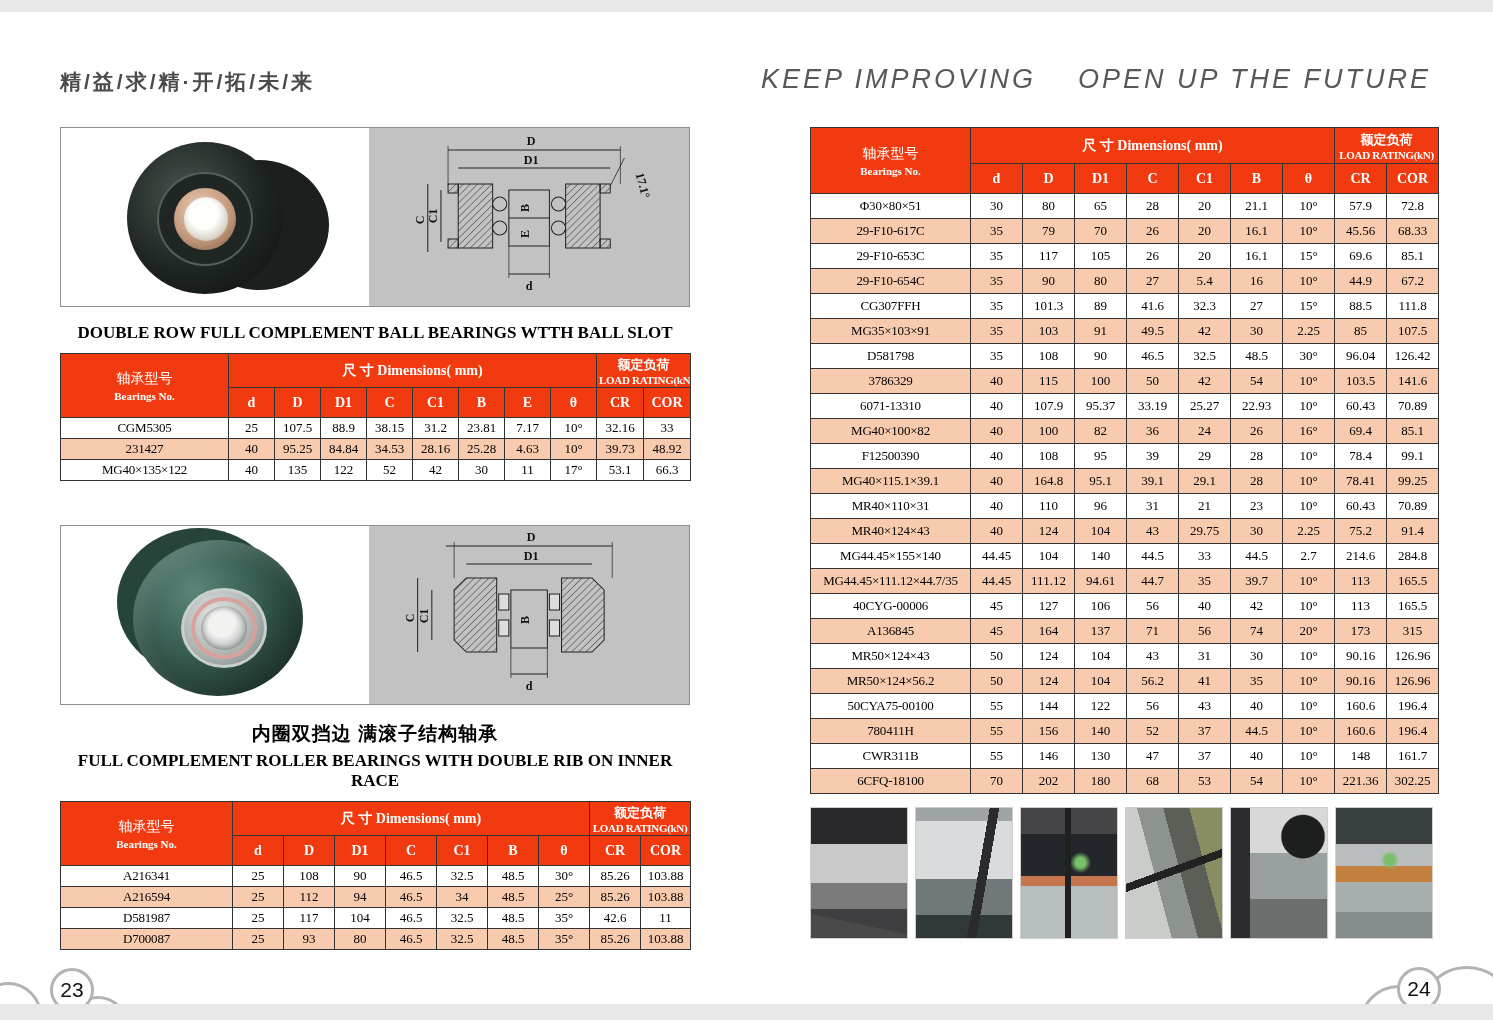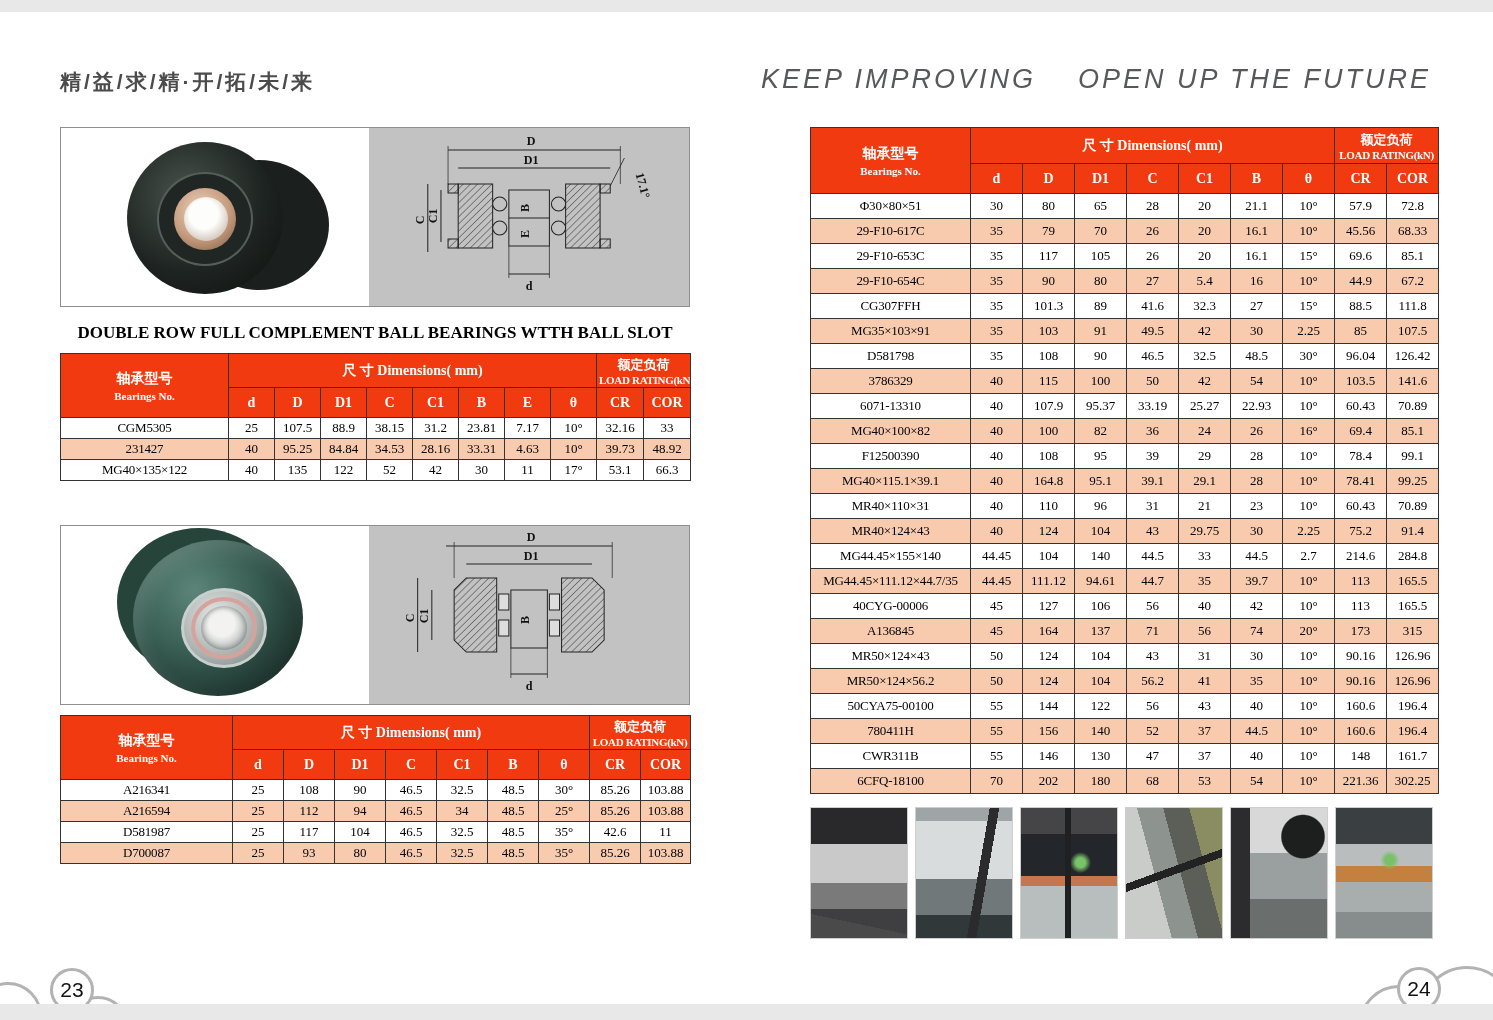--- a/index.html
+++ b/index.html
@@ -27,21 +27,21 @@
   .tbl-title .cn{font-size:19px;font-weight:bold;color:#000;letter-spacing:1px;}
   .tbl-title .en{font-size:17px;font-weight:bold;font-family:"Liberation Serif",serif;margin-top:4px;}
   .tbl-wrap{margin-top:10px;}
   .spacer-a{height:44px;}
 
   
   table{border-collapse:collapse;width:100%;table-layout:fixed;}
   th,td{border:1px solid var(--line);text-align:center;vertical-align:middle;padding:0 2px;overflow:hidden;white-space:nowrap;}
   thead th{background:var(--red);color:#fff;}
   .dims-h{font-size:14px;font-weight:bold;height:34px;font-family:"Liberation Serif",serif;}
-  .model-h .cn{font-size:14px;font-weight:bold;}
+  .model-h .cn{font-size:14px;font-weight:normal;}
   .model-h .en{font-size:11px;font-family:"Liberation Serif",serif;margin-top:2px;}
   .load-h .cn{font-size:13px;font-weight:bold;}
   .load-h .en{font-size:11px;font-family:"Liberation Serif",serif;letter-spacing:-0.3px;}
   tr.cols-row th{font-family:"Liberation Serif",serif;font-size:14px;font-weight:bold;height:30px;}
   tbody td{font-family:"Liberation Serif",serif;font-size:13px;background:#fff;color:#000;}
   tbody td:first-child{letter-spacing:-0.2px;}
   tbody tr.alt td{background:var(--peach);}
   .t-small tbody td{height:21px;}
   .t-big tbody td{height:25px;}
 
@@ -207,21 +207,21 @@
               <td>32.16</td>
               <td>33</td>
             </tr>
             <tr class="alt">
               <td>231427</td>
               <td>40</td>
               <td>95.25</td>
               <td>84.84</td>
               <td>34.53</td>
               <td>28.16</td>
-              <td>33.31</td>
+              <td>25.28</td>
               <td>4.63</td>
               <td>10°</td>
               <td>39.73</td>
               <td>48.92</td>
             </tr>
             <tr>
               <td>MG40×135×122</td>
               <td>40</td>
               <td>135</td>
               <td>122</td>
@@ -283,20 +283,24 @@
           <text class="dim-text" x="158" y="94" transform="rotate(-90 158 94)" text-anchor="middle">B</text>
 
           <line x1="140" y1="122" x2="140" y2="152" stroke="#222" stroke-width="0.7"></line>
           <line x1="176" y1="122" x2="176" y2="152" stroke="#222" stroke-width="0.7"></line>
           <line x1="140" y1="148" x2="176" y2="148" stroke="#222"></line>
           <text class="dim-text" x="158" y="164" text-anchor="middle">d</text>
         </svg>
       </div>
     </div>
 
+    <div class="tbl-title">
+      <div class="cn">内圈双挡边 满滚子结构轴承</div>
+      <div class="en">FULL COMPLEMENT ROLLER BEARINGS WITH DOUBLE RIB ON INNER RACE</div>
+    </div>
 
     <div class="tbl-wrap">
       <table class="t-small">
         <colgroup>
           <col style="width:172px">
             <col style="width:51px">
             <col style="width:51px">
             <col style="width:51px">
             <col style="width:51px">
             <col style="width:51px">

